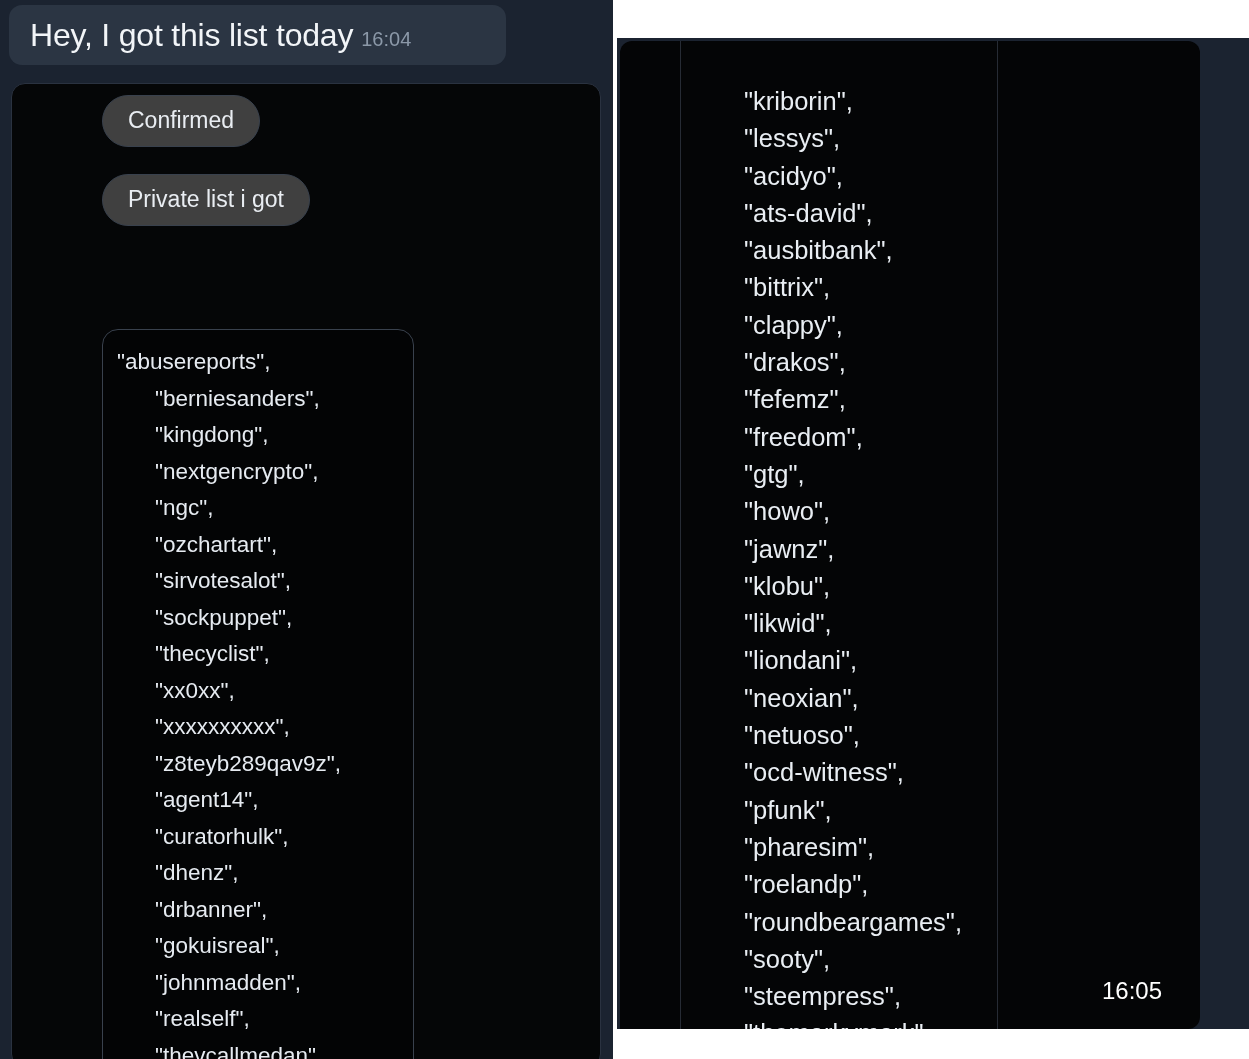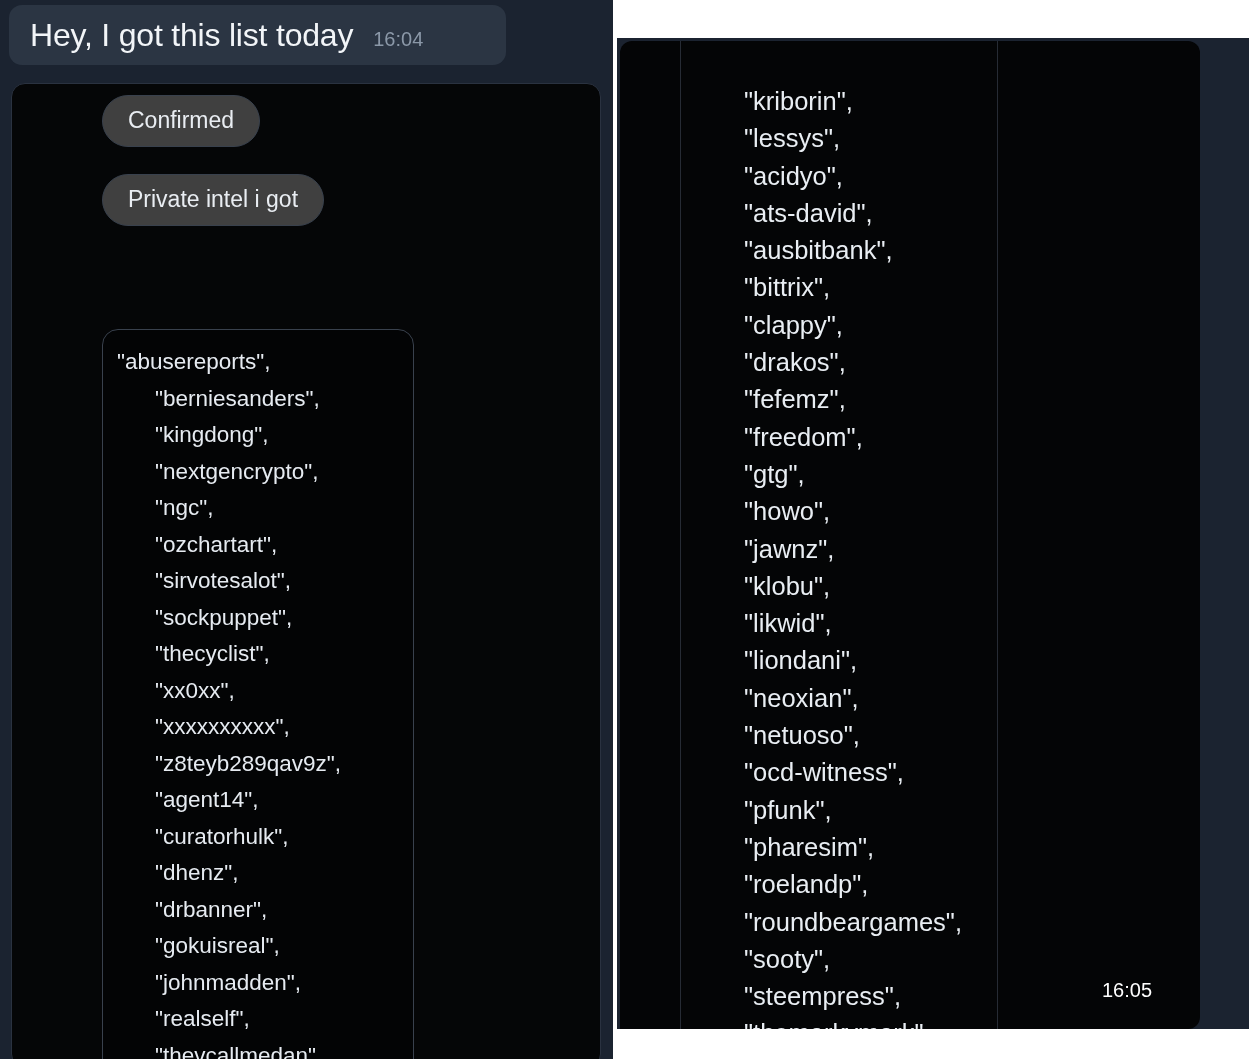--- a/index.html
+++ b/index.html
@@ -48,21 +48,21 @@
   .header-title {
     color: #f2f5f8;
     font-size: 32px;
     line-height: 34px;
     letter-spacing: -0.2px;
     white-space: nowrap;
   }
   .header-time {
     color: #8b98a8;
     font-size: 20px;
-    margin-left: 20px;
+    margin-left: 8px;
     padding-top: 9px;
     white-space: nowrap;
   }
 
   .left-card {
     position: absolute;
     left: 11px;
     top: 83px;
     width: 590px;
     height: 985px;
@@ -177,42 +177,42 @@
     color: #e9eef3;
     font-size: 25.5px;
     line-height: 37.3px;
     white-space: nowrap;
   }
   .right-timestamp {
     position: absolute;
     left: 485px;
     top: 976px;
     color: #ffffff;
-    font-size: 20px;
+    font-size: 24px;
     line-height: 29px;
     white-space: nowrap;
   }
 </style>
 </head>
 <body>
 
 <div id="screen">
 
   <div id="left-panel">
 
     <div class="header-bubble">
       <span class="header-title">Hey, I got this list today</span>
       <span class="header-time">16:04</span>
     </div>
 
     <div class="left-card">
 
       <div class="msg-bubble msg-1">Confirmed</div>
 
-      <div class="msg-bubble msg-2">Private intel i got</div>
+      <div class="msg-bubble msg-2">Private list i got</div>
 
 
       <div class="list-bubble" id="left-list">
           <div class="list-line">"abusereports",</div>
           <div class="list-line indent">"berniesanders",</div>
           <div class="list-line indent">"kingdong",</div>
           <div class="list-line indent">"nextgencrypto",</div>
           <div class="list-line indent">"ngc",</div>
           <div class="list-line indent">"ozchartart",</div>
           <div class="list-line indent">"sirvotesalot",</div>

